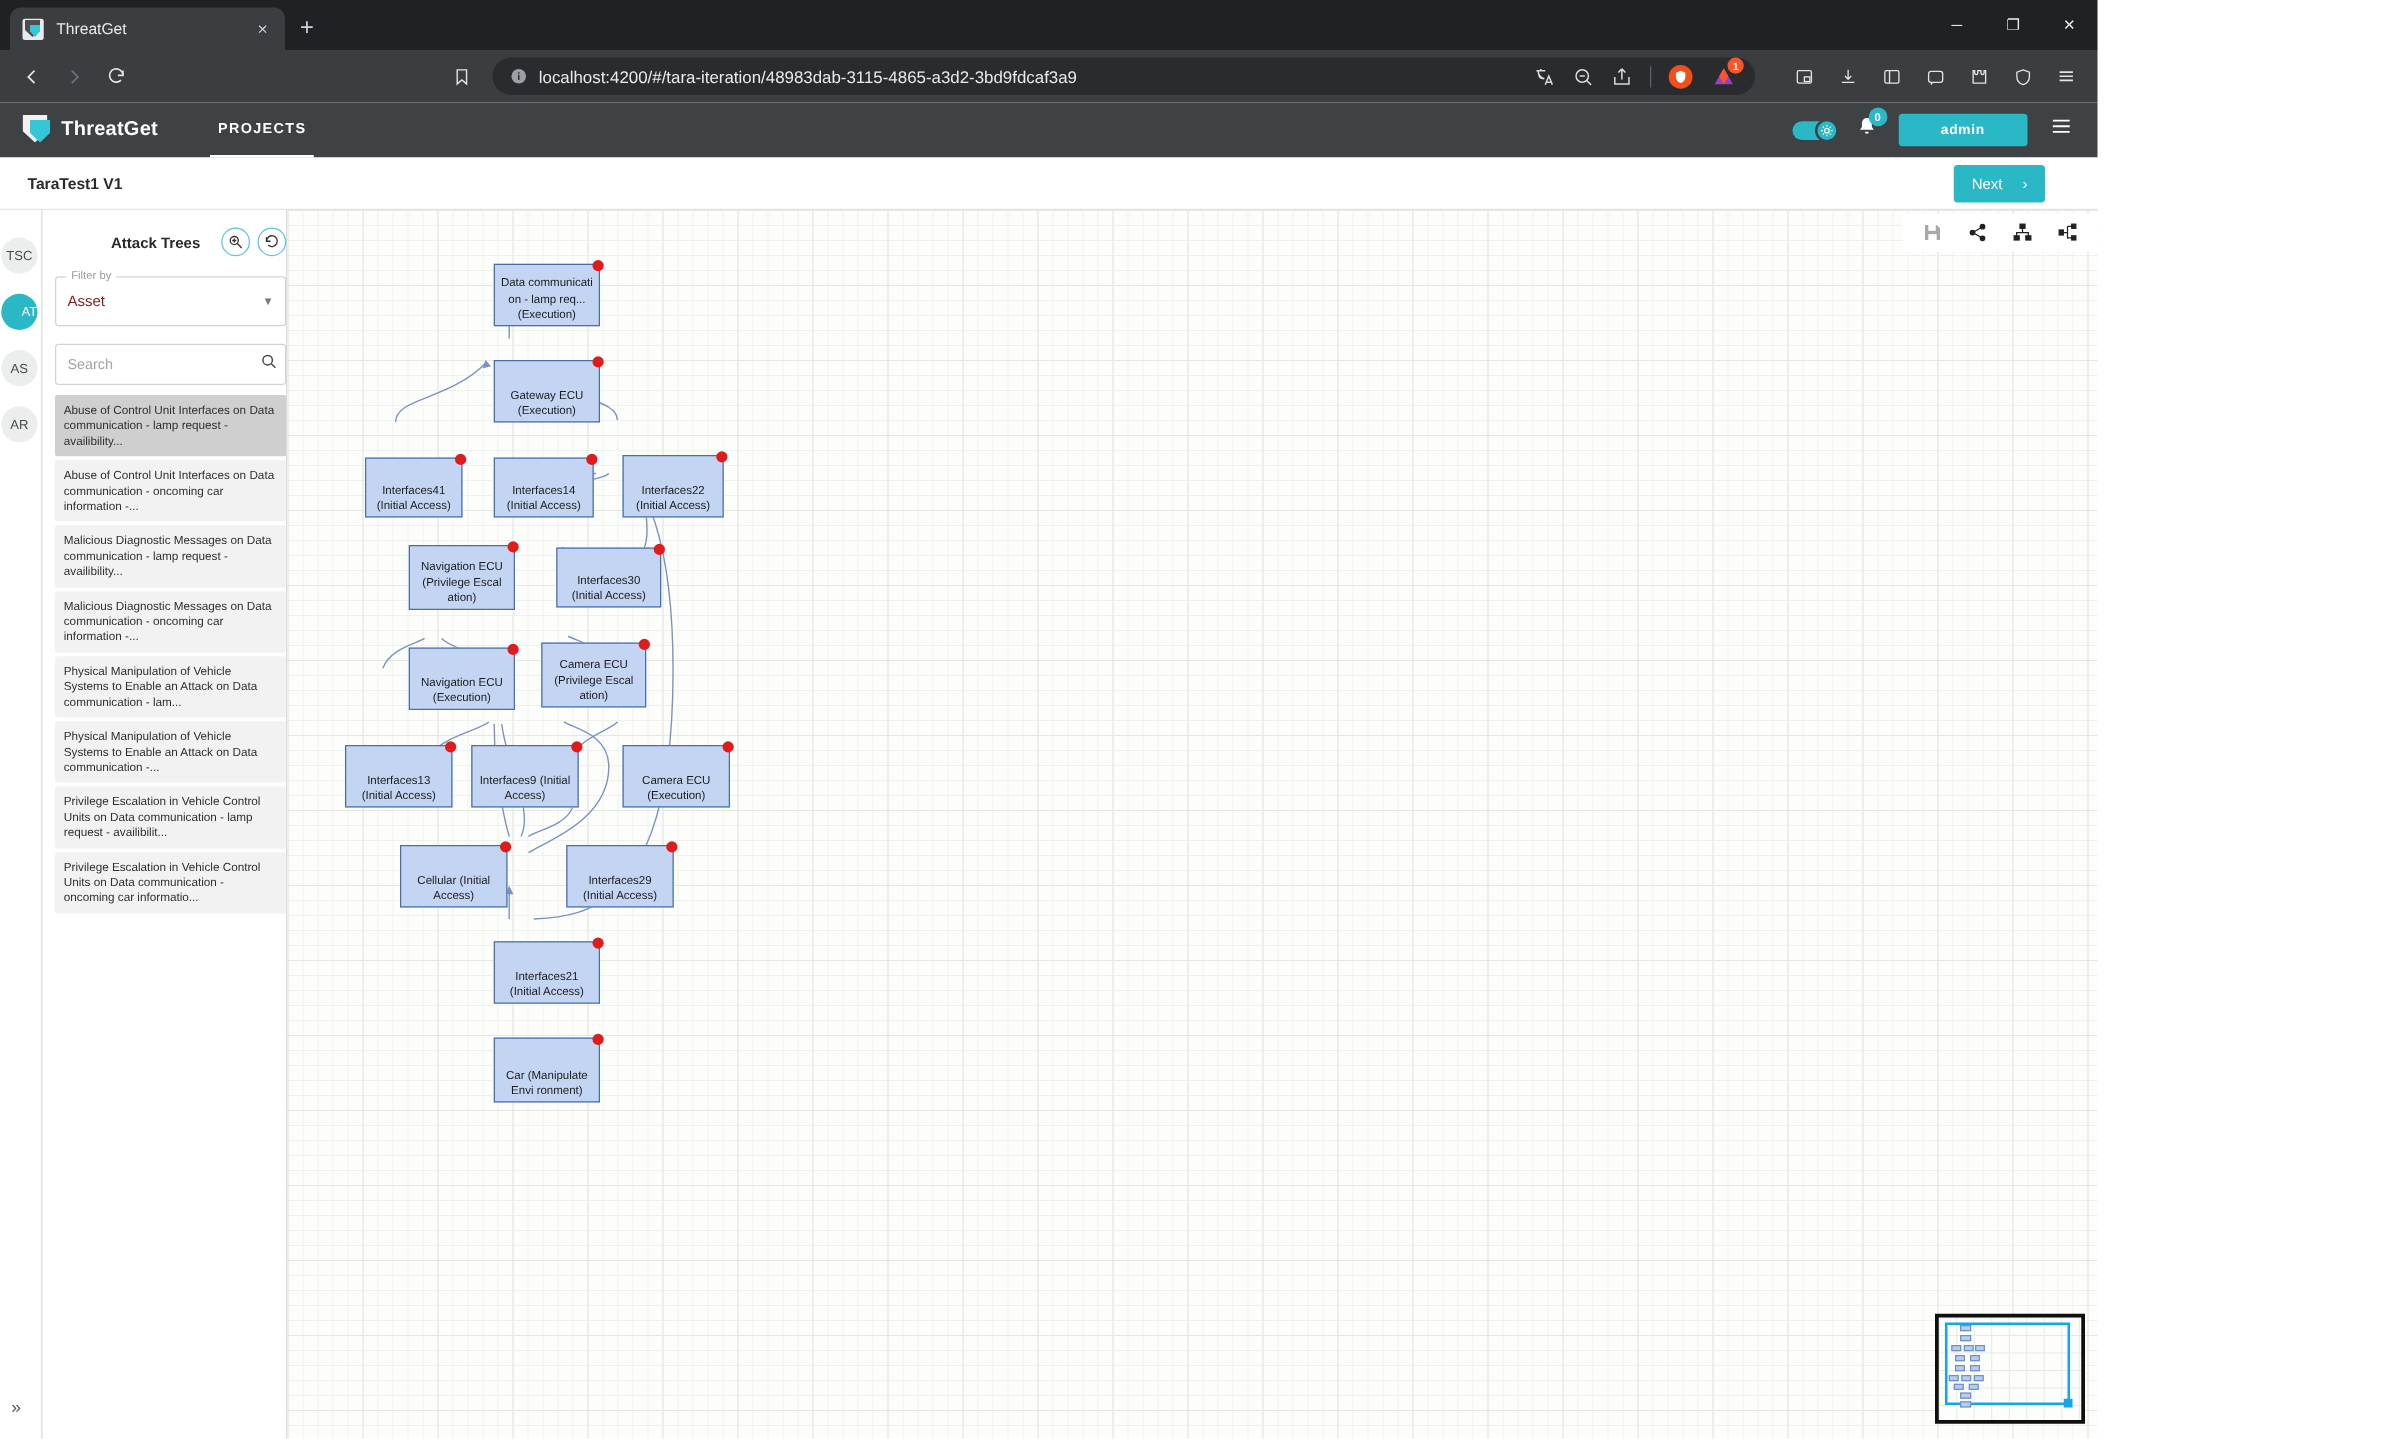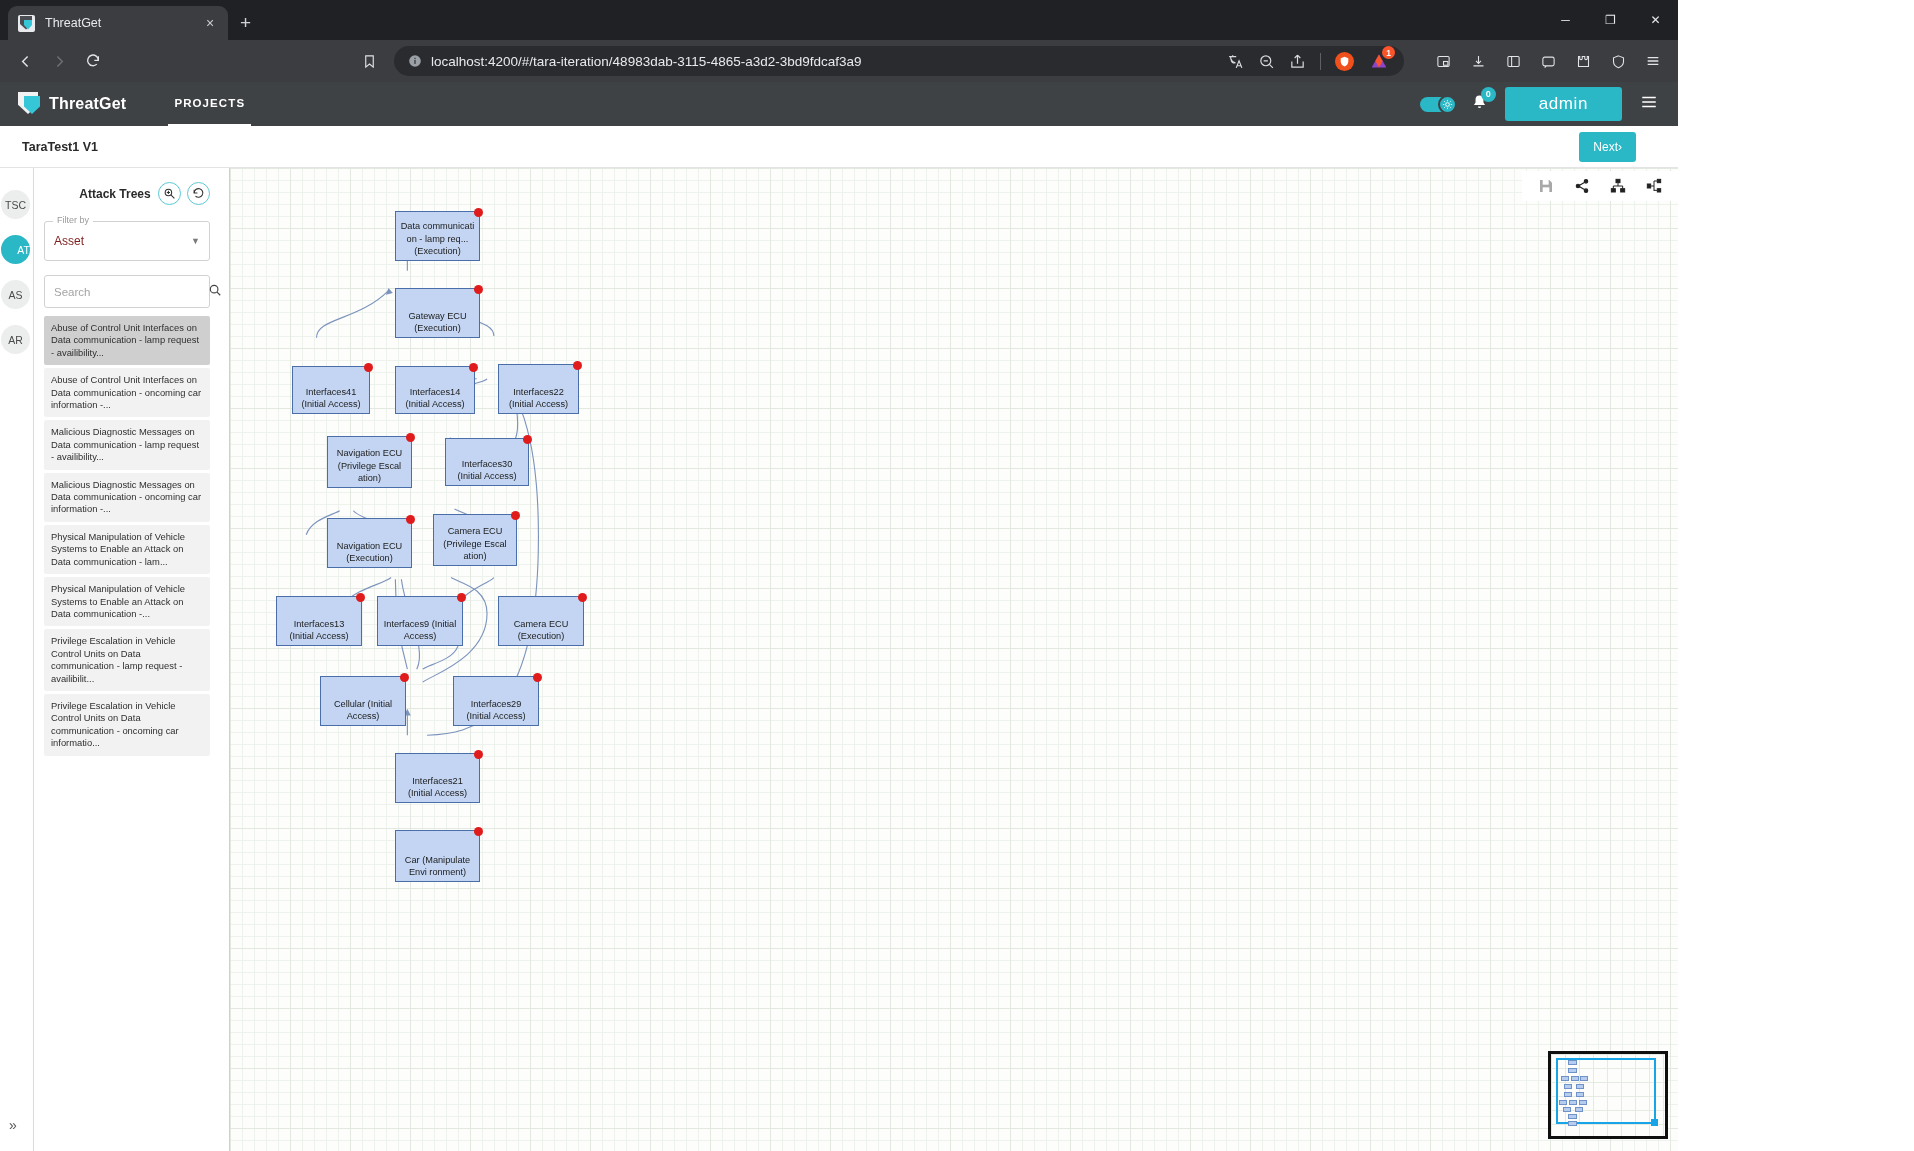--- a/index.html
+++ b/index.html
@@ -101,23 +101,24 @@
     border-radius: 50%; background: #2ab7c6; border: 2px solid #3f4245;
     display: flex; align-items: center; justify-content: center;
   }
   .bell-wrap { position: relative; cursor: pointer; }
   .bell-badge {
     position: absolute; top: -6px; right: -7px; background: #2ab7c6; color: #fff;
     font-size: 9px; border-radius: 8px; min-width: 15px; height: 15px;
     display: flex; align-items: center; justify-content: center; font-weight: bold;
   }
   .admin-btn {
-    background: #2ab7c6; color: #fff; font-size: 17px; letter-spacing: .6px;
+    background: #2ab7c6; color: #fff; font-size: 11px; letter-spacing: .6px;
     border: none; padding: 7px 34px; border-radius: 3px; cursor: pointer;
     font-family: inherit;
+    font-weight: bold;
   }
   .hamburger { color: #fff; font-size: 19px; cursor: pointer; padding: 0 2px; }
 
   
   .stepper-bar {
     height: 42px; background: #fff; display: flex; align-items: center;
     border-bottom: 1px solid #e4e4e4; flex: 0 0 42px; padding-left: 22px;
   }
   .tara-name { font-size: 12.5px; font-weight: bold; color: #2a2a2a; width: 440px; }
   .steps { display: flex; align-items: center; height: 32px; }
@@ -127,21 +128,21 @@
     padding: 0 10px; width: 195px;
     clip-path: polygon(0 0, calc(100% - 16px) 0, 100% 50%, calc(100% - 16px) 100%, 0 100%, 16px 50%);
     margin-right: -8px; background: #bcd9dd;
   }
   .step:first-child { clip-path: polygon(0 0, calc(100% - 16px) 0, 100% 50%, calc(100% - 16px) 100%, 0 100%, 16px 50%); }
   .step.active { background: #2bb6c6; font-weight: bold; }
   .step.upcoming { background: #7fdeea; }
   .next-btn {
     margin-left: auto; margin-right: 42px; background: #2ab7c6; color: #fff;
     border: none; font-size: 12px; padding: 8px 14px; border-radius: 3px;
-    display: flex; align-items: center; cursor: pointer; font-family: inherit;
+    display: flex; align-items: center; gap: 16px; cursor: pointer; font-family: inherit;
   }
 
   
   .workspace { flex: 1; display: flex; min-height: 0; background: #fff; }
 
   .rail {
     width: 34px; background: #fff; border-right: 1px solid #dadada;
     display: flex; flex-direction: column; align-items: center;
     padding-top: 22px; gap: 16px; position: relative;
   }
@@ -151,21 +152,21 @@
     justify-content: center; cursor: pointer; margin-left: -2px;
   }
   .rail-item.active { background: #2ab7c6; color: #fff; padding-left: 16px; }
   .rail-expand {
     position: absolute; bottom: 18px; left: 9px; color: #555;
     font-size: 14px; cursor: pointer;
   }
 
   .panel {
     width: 196px; background: #fff; border-right: 1px solid #cfcfcf;
-    padding: 14px 19px 0 10px; display: flex; flex-direction: column;
+    padding: 14px 0 0 10px; display: flex; flex-direction: column;
   }
   .panel-head { display: flex; align-items: center; justify-content: space-between; margin-bottom: 16px; }
   .panel-title { font-size: 12px; font-weight: bold; color: #2a2a2a; flex: 1; text-align: center; padding-left: 34px; }
   .round-btn {
     width: 23px; height: 23px; border-radius: 50%; border: 1px solid #5bc8d4;
     background: #fff; display: flex; align-items: center; justify-content: center;
     cursor: pointer; margin-left: 6px; color: #333;
   }
   .filter-box {
     border: 1px solid #d2d2d2; border-radius: 3px; height: 40px; position: relative;

